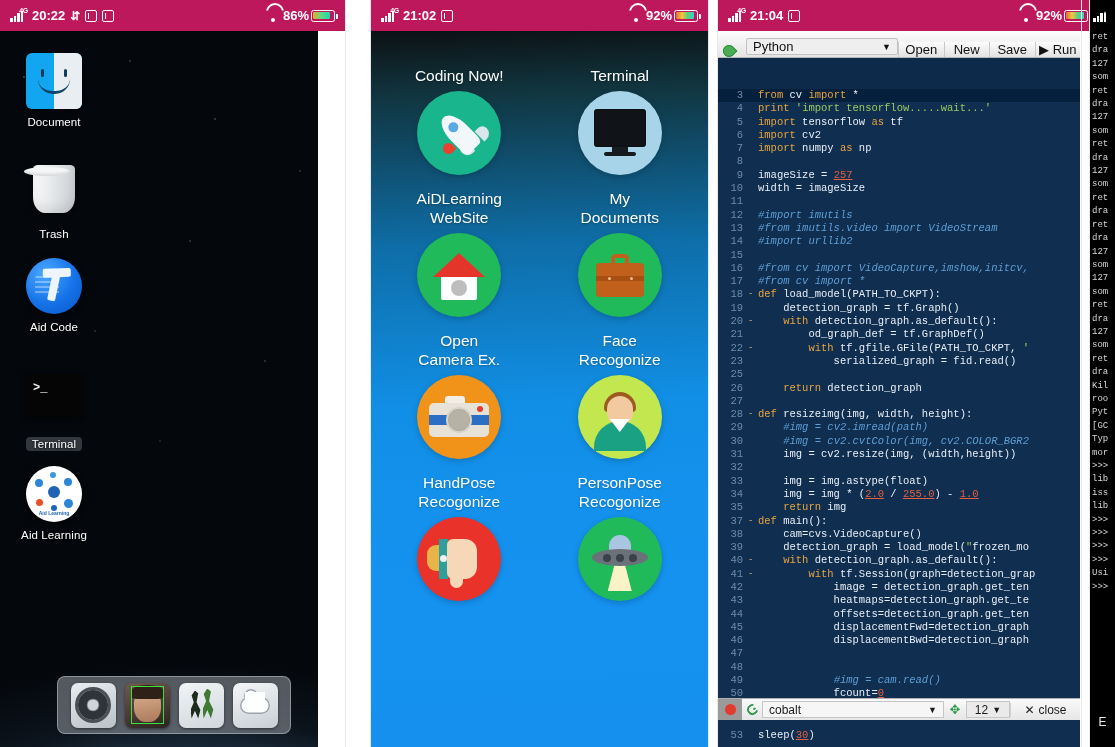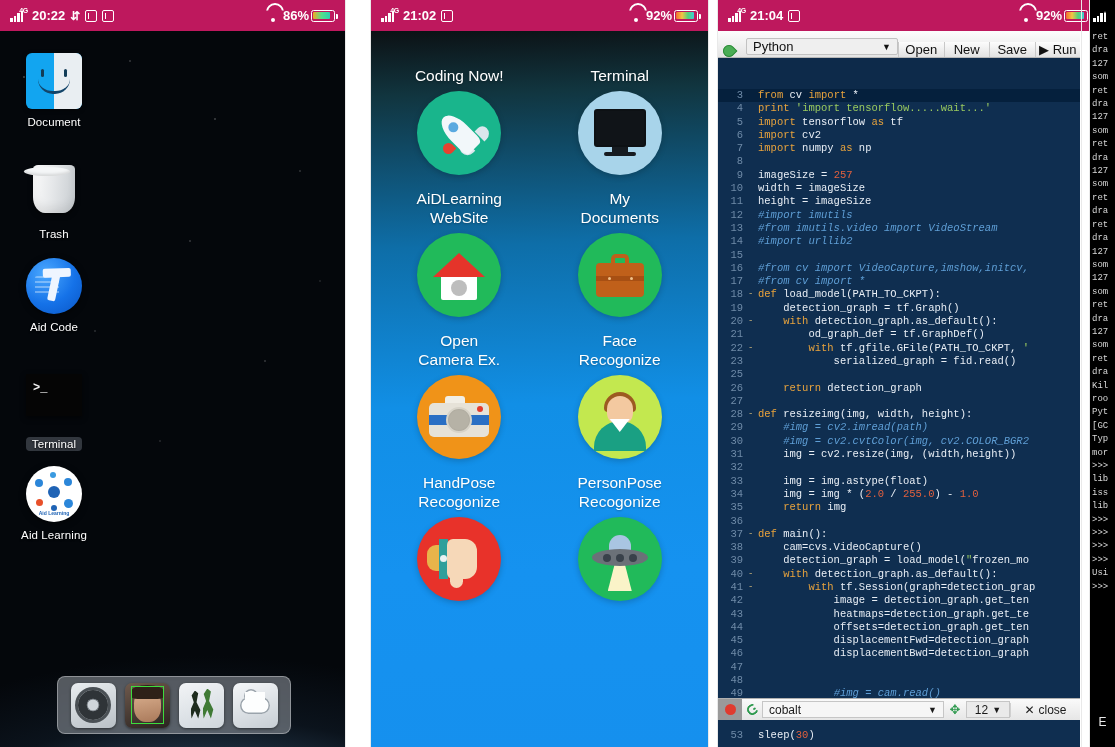--- a/index.html
+++ b/index.html
@@ -32,21 +32,21 @@
   .wifi::after{content:"";position:absolute;left:6px;bottom:0;width:4px;height:4px;
     background:#fff;border-radius:50%;}
   .batt { width:24px; height:12px; border:1.5px solid #fff; border-radius:2.5px;
           position:relative; padding:1.2px; display:flex; }
   .batt::after{content:"";position:absolute;right:-3.5px;top:3px;width:2px;height:5px;
           background:#fff;border-radius:0 1px 1px 0;}
   .batt span { display:block; height:100%; border-radius:1px; }
 
   
   #panel1 { left:0; width:345px; }
-  .desk { position:absolute; top:31px; left:0; width:345px; height:716px;
+  .desk { position:absolute; top:31px; left:0; width:318px; height:716px;
           background:
             radial-gradient(ellipse 420px 220px at 60% 118%, #9fb8cf 0%, #5d7b95 22%, #24384b 48%, #0b131c 72%, #04070b 100%),
             radial-gradient(ellipse 300px 120px at 20% 108%, rgba(200,220,240,.55), rgba(0,0,0,0) 70%),
             #03060a;
           overflow:hidden; }
   .stars { position:absolute; inset:0;
     background-image:
       radial-gradient(1px 1px at 24px 46px, rgba(255,255,255,.75), transparent),
       radial-gradient(1px 1px at 130px 30px, rgba(255,255,255,.5), transparent),
       radial-gradient(1px 1px at 215px 88px, rgba(255,255,255,.6), transparent),
@@ -224,21 +224,21 @@
 
   .code { position:absolute; top:58px; left:0; width:362px; height:641px;
       background:#0f2e50; font-family:"Liberation Mono", monospace; font-size:10.5px;
       line-height:13.3px; overflow:hidden; }
   .cline { display:flex; height:13.3px; white-space:pre; }
   .cline.hl { background:#05203d; }
   .gut { width:30px; flex:0 0 30px; text-align:right; padding-right:5px; color:#6f8ba8; }
   .fold { width:7px; flex:0 0 7px; color:#c9b27a; font-size:9px; }
   .src { flex:1; color:#e8eef5; padding-left:3px; }
   .k{color:#e8a33d;} .s{color:#9aca5f;} .c{color:#5f9fd6;font-style:italic;}
-  .n{color:#e2603e;}
+  .n{color:#e2603e;text-decoration:underline;}
 
   .statusedit { position:absolute; left:0; bottom:27px; width:362px; height:22px;
       background:linear-gradient(#fafafa,#e6e6e6); border-top:1px solid #b0b0b0;
       display:flex; align-items:center; font-size:12px; color:#1a1a1a; }
   .se-rec { width:24px; display:flex; align-items:center; justify-content:center;
       background:#9a9a9a; height:100%; }
   .se-rec i { width:11px; height:11px; border-radius:50%; background:#e03b2e; }
   .se-moon { width:20px; display:flex; align-items:center; justify-content:center; }
   .moon { width:11px; height:11px; border-radius:50%; border:2px solid #2f9a4f;
       border-right-color:transparent; transform:rotate(-35deg); position:relative; }
@@ -542,21 +542,21 @@
 
       <div class="code" id="codearea">
           <div class="cline hl"><span class="gut">3</span><span class="fold"></span><span class="src"><span class="k">from</span> cv <span class="k">import</span> *</span></div>
           <div class="cline"><span class="gut">4</span><span class="fold"></span><span class="src"><span class="k">print</span> <span class="s">'import tensorflow.....wait...'</span></span></div>
           <div class="cline"><span class="gut">5</span><span class="fold"></span><span class="src"><span class="k">import</span> tensorflow <span class="k">as</span> tf</span></div>
           <div class="cline"><span class="gut">6</span><span class="fold"></span><span class="src"><span class="k">import</span> cv2</span></div>
           <div class="cline"><span class="gut">7</span><span class="fold"></span><span class="src"><span class="k">import</span> numpy <span class="k">as</span> np</span></div>
           <div class="cline"><span class="gut">8</span><span class="fold"></span><span class="src"></span></div>
           <div class="cline"><span class="gut">9</span><span class="fold"></span><span class="src">imageSize = <span class="n">257</span></span></div>
           <div class="cline"><span class="gut">10</span><span class="fold"></span><span class="src">width = imageSize</span></div>
-          <div class="cline"><span class="gut">11</span><span class="fold"></span><span class="src">height = imageSize</span></div>
+          <div class="cline"><span class="gut">11</span><span class="fold"></span></div>
           <div class="cline"><span class="gut">12</span><span class="fold"></span><span class="src"><span class="c">#import imutils</span></span></div>
           <div class="cline"><span class="gut">13</span><span class="fold"></span><span class="src"><span class="c">#from imutils.video import VideoStream</span></span></div>
           <div class="cline"><span class="gut">14</span><span class="fold"></span><span class="src"><span class="c">#import urllib2</span></span></div>
           <div class="cline"><span class="gut">15</span><span class="fold"></span><span class="src"></span></div>
           <div class="cline"><span class="gut">16</span><span class="fold"></span><span class="src"><span class="c">#from cv import VideoCapture,imshow,initcv,</span></span></div>
           <div class="cline"><span class="gut">17</span><span class="fold"></span><span class="src"><span class="c">#from cv import *</span></span></div>
           <div class="cline"><span class="gut">18</span><span class="fold">-</span><span class="src"><span class="k">def</span> load_model(PATH_TO_CKPT):</span></div>
           <div class="cline"><span class="gut">19</span><span class="fold"></span><span class="src">    detection_graph = tf.Graph()</span></div>
           <div class="cline"><span class="gut">20</span><span class="fold">-</span><span class="src">    <span class="k">with</span> detection_graph.as_default():</span></div>
           <div class="cline"><span class="gut">21</span><span class="fold"></span><span class="src">        od_graph_def = tf.GraphDef()</span></div>
@@ -566,21 +566,20 @@
           <div class="cline"><span class="gut">26</span><span class="fold"></span><span class="src">    <span class="k">return</span> detection_graph</span></div>
           <div class="cline"><span class="gut">27</span><span class="fold"></span><span class="src"></span></div>
           <div class="cline"><span class="gut">28</span><span class="fold">-</span><span class="src"><span class="k">def</span> resizeimg(img, width, height):</span></div>
           <div class="cline"><span class="gut">29</span><span class="fold"></span><span class="src">    <span class="c">#img = cv2.imread(path)</span></span></div>
           <div class="cline"><span class="gut">30</span><span class="fold"></span><span class="src">    <span class="c">#img = cv2.cvtColor(img, cv2.COLOR_BGR2</span></span></div>
           <div class="cline"><span class="gut">31</span><span class="fold"></span><span class="src">    img = cv2.resize(img, (width,height))</span></div>
           <div class="cline"><span class="gut">32</span><span class="fold"></span><span class="src"></span></div>
           <div class="cline"><span class="gut">33</span><span class="fold"></span><span class="src">    img = img.astype(float)</span></div>
           <div class="cline"><span class="gut">34</span><span class="fold"></span><span class="src">    img = img * (<span class="n">2.0</span> / <span class="n">255.0</span>) - <span class="n">1.0</span></span></div>
           <div class="cline"><span class="gut">35</span><span class="fold"></span><span class="src">    <span class="k">return</span> img</span></div>
-          <div class="cline"><span class="gut">36</span><span class="fold"></span><span class="src"></span></div>
           <div class="cline"><span class="gut">37</span><span class="fold">-</span><span class="src"><span class="k">def</span> main():</span></div>
           <div class="cline"><span class="gut">38</span><span class="fold"></span><span class="src">    cam=cvs.VideoCapture()</span></div>
           <div class="cline"><span class="gut">39</span><span class="fold"></span><span class="src">    detection_graph = load_model(<span class="s">"</span>frozen_mo</span></div>
           <div class="cline"><span class="gut">40</span><span class="fold">-</span><span class="src">    <span class="k">with</span> detection_graph.as_default():</span></div>
           <div class="cline"><span class="gut">41</span><span class="fold">-</span><span class="src">        <span class="k">with</span> tf.Session(graph=detection_grap</span></div>
           <div class="cline"><span class="gut">42</span><span class="fold"></span><span class="src">            image = detection_graph.get_ten</span></div>
           <div class="cline"><span class="gut">43</span><span class="fold"></span><span class="src">            heatmaps=detection_graph.get_te</span></div>
           <div class="cline"><span class="gut">44</span><span class="fold"></span><span class="src">            offsets=detection_graph.get_ten</span></div>
           <div class="cline"><span class="gut">45</span><span class="fold"></span><span class="src">            displacementFwd=detection_graph</span></div>
           <div class="cline"><span class="gut">46</span><span class="fold"></span><span class="src">            displacementBwd=detection_graph</span></div>

